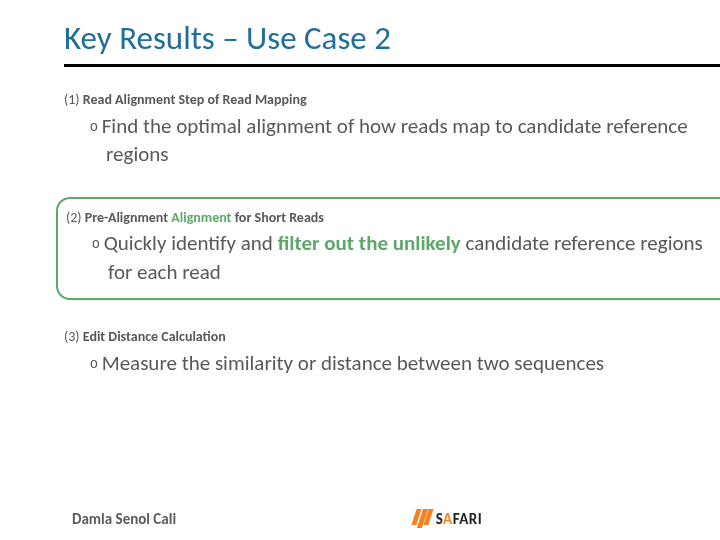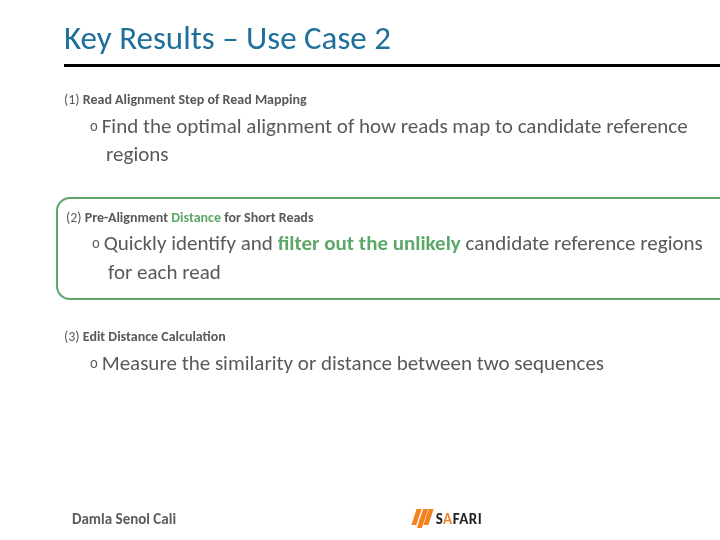--- a/index.html
+++ b/index.html
@@ -40,21 +40,21 @@
       <div class="line1">
         <span class="num">(1) </span><span class="head">Read Alignment Step of Read Mapping</span>
       </div>
       <div class="sub">
         <span class="bullet">o </span><span>Find the optimal alignment of how reads map to candidate reference regions</span>
       </div>
     </div>
 
     <div class="block boxed">
       <div class="line1">
-        <span class="num">(2) </span><span class="head">Pre-Alignment </span><span class="head green">Distance</span><span class="head"> for Short Reads</span>
+        <span class="num">(2) </span><span class="head">Pre-Alignment </span><span class="head green">Alignment</span><span class="head"> for Short Reads</span>
       </div>
       <div class="sub">
         <span class="bullet">o </span><span>Quickly identify and </span><span class="green" style="font-weight:700">filter out the unlikely</span><span> candidate reference regions for each read</span>
       </div>
     </div>
 
     <div class="block">
       <div class="line1">
         <span class="num">(3) </span><span class="head">Edit Distance Calculation</span>
       </div>

